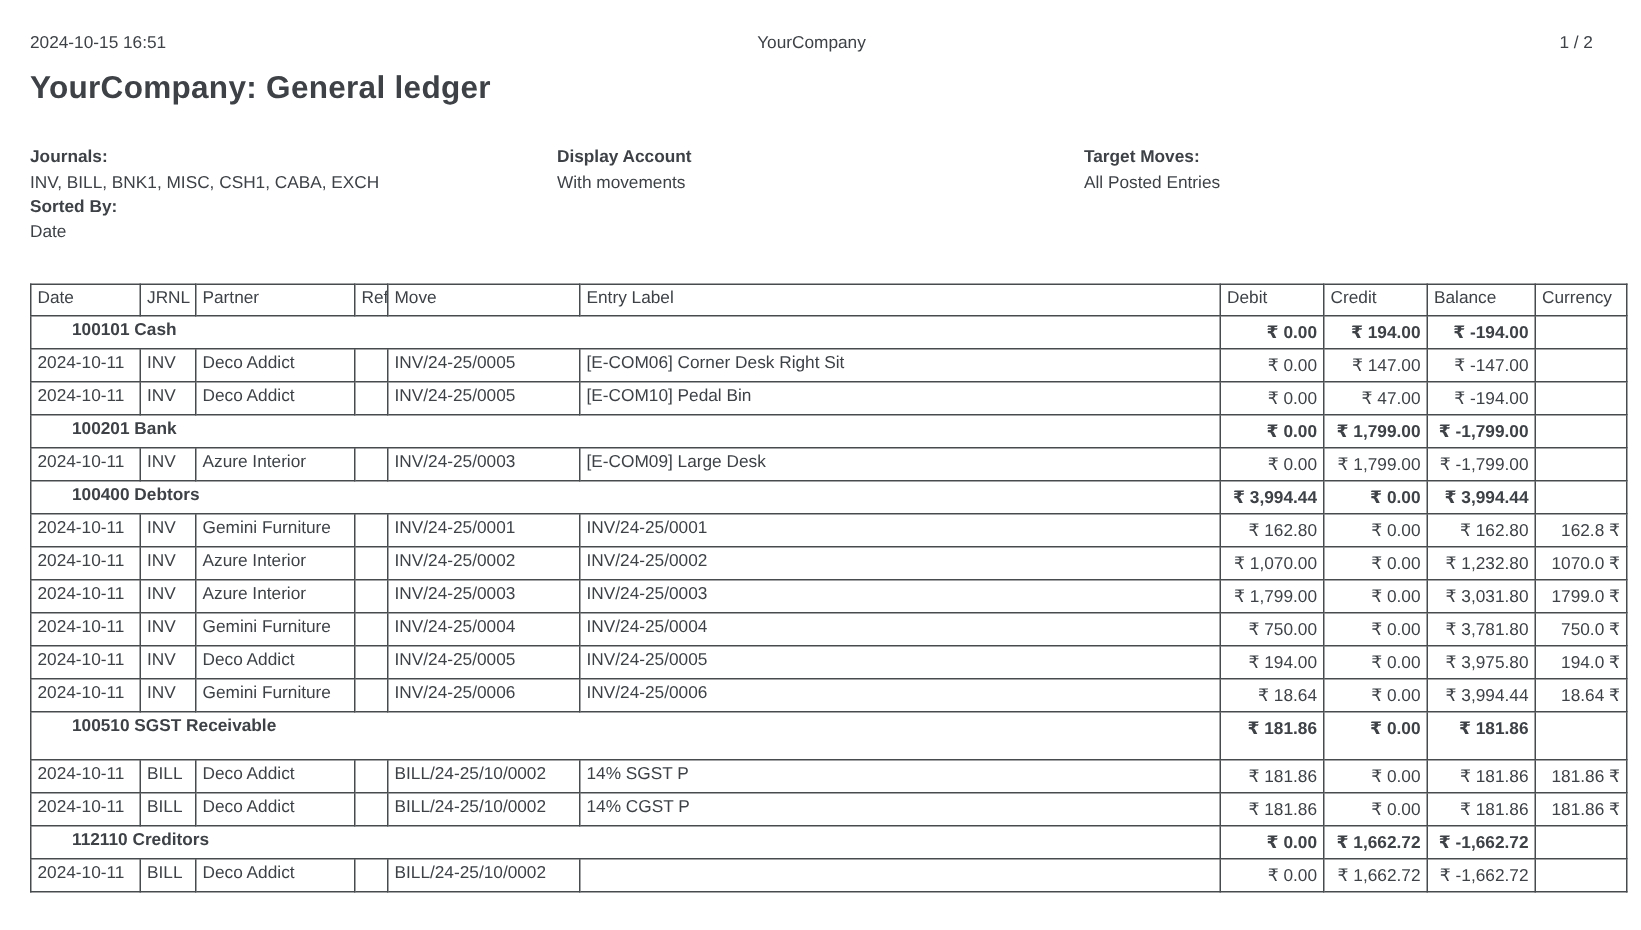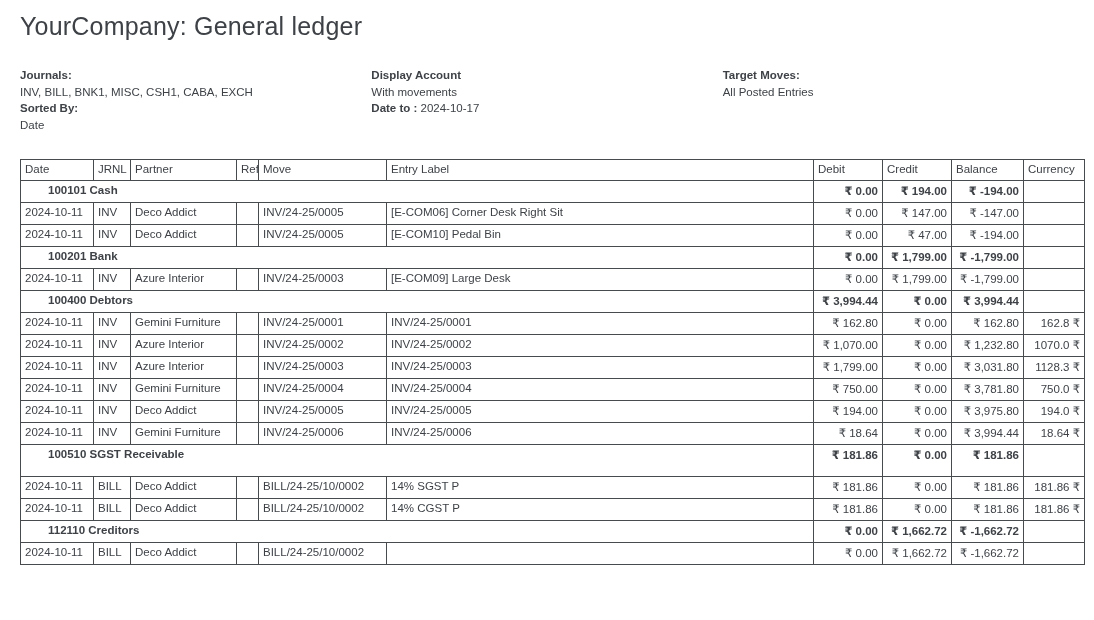--- a/index.html
+++ b/index.html
@@ -19,22 +19,22 @@
     padding: 23px 20px 0 20px;
     font-size: 11.5px;
   }
   .run-header .left  { flex: 1; text-align: left; }
   .run-header .mid   { flex: 1; text-align: center; }
   .run-header .right { flex: 1; text-align: right; padding-right: 12px; }
 
   
   .report-title {
     margin: 12px 20px 0 20px;
-    font-size: 25px;
-    font-weight: 400;
+    font-size: 21px;
+    font-weight: 700;
     letter-spacing: 0.2px;
   }
 
   
   .filters {
     display: flex;
     margin: 26px 20px 16px 20px;
     font-size: 11.5px;
     line-height: 16.5px;
   }
@@ -63,34 +63,38 @@
   table.ledger tbody tr.tall { height: 32px; }
   table.ledger .num { text-align: right; }
   table.ledger tr.group-row td { font-weight: 700; }
   table.ledger td.group-label { padding-left: 27px; }
 </style>
 </head>
 <body>
 
 <div class="page">
 
+  <div class="run-header">
+    <span class="left">2024-10-15 16:51</span>
+    <span class="mid">YourCompany</span>
+    <span class="right">1 / 2</span>
+  </div>
 
   <h1 class="report-title">YourCompany: General ledger</h1>
 
   <div class="filters">
     <div class="fcol">
       <div class="lbl">Journals:</div>
       <div>INV, BILL, BNK1, MISC, CSH1, CABA, EXCH</div>
       <div class="lbl">Sorted By:</div>
       <div>Date</div>
     </div>
     <div class="fcol">
       <div class="lbl">Display Account</div>
       <div>With movements</div>
-      <div><span class="lbl">Date to :</span> <span>2024-10-17</span></div>
     </div>
     <div class="fcol">
       <div class="lbl">Target Moves:</div>
       <div>All Posted Entries</div>
     </div>
   </div>
 
   <div class="tablewrap">
     <table class="ledger">
       <colgroup>
@@ -204,21 +208,21 @@
           <tr>
             <td>2024-10-11</td>
             <td>INV</td>
             <td>Azure Interior</td>
             <td></td>
             <td>INV/24-25/0003</td>
             <td>INV/24-25/0003</td>
             <td class="num">₹ 1,799.00</td>
             <td class="num">₹ 0.00</td>
             <td class="num">₹ 3,031.80</td>
-            <td class="num">1128.3 ₹</td>
+            <td class="num">1799.0 ₹</td>
           </tr>
           <tr>
             <td>2024-10-11</td>
             <td>INV</td>
             <td>Gemini Furniture</td>
             <td></td>
             <td>INV/24-25/0004</td>
             <td>INV/24-25/0004</td>
             <td class="num">₹ 750.00</td>
             <td class="num">₹ 0.00</td>

